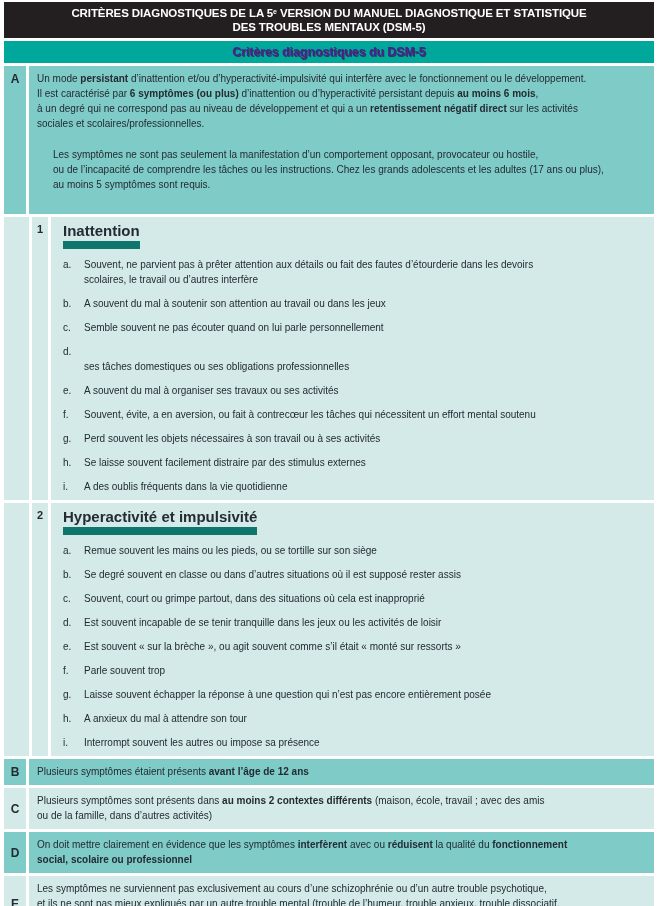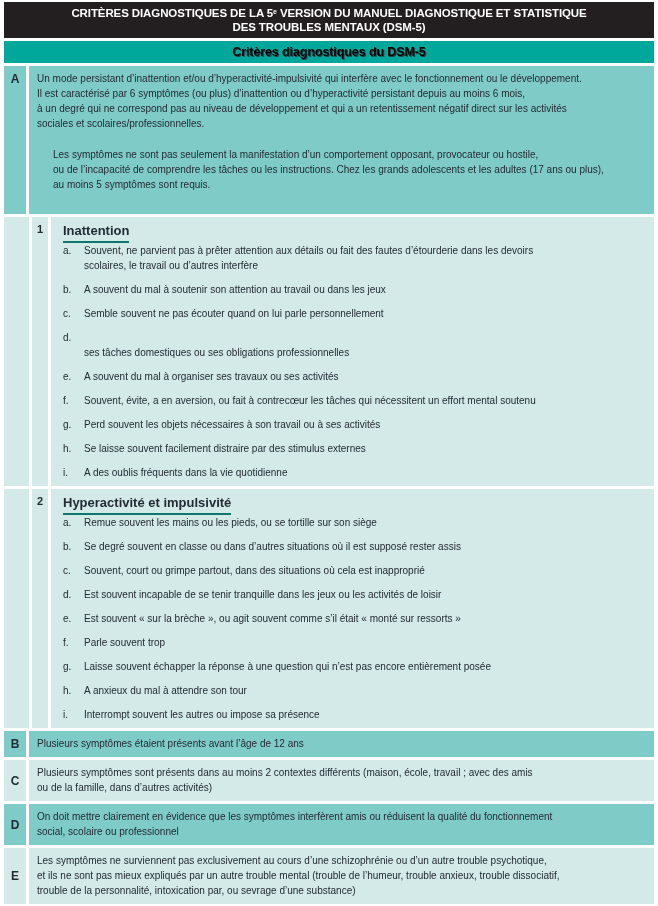--- a/index.html
+++ b/index.html
@@ -4,44 +4,44 @@
 <style>
   html,body{margin:0;padding:0;background:#ffffff;}
   body{width:658px;height:906px;overflow:hidden;
        font-family:"Liberation Sans","DejaVu Sans",sans-serif;color:#242b33;}
   .page{position:relative;width:650px;height:904px;padding:2px 4px 0 4px;}
 
   
   .bar-black{background:#231f20;color:#ffffff;text-align:center;font-weight:bold;
              font-size:11.5px;line-height:14px;padding:4px 2px;letter-spacing:-0.1px;}
   .sup{font-size:7px;vertical-align:top;position:relative;top:-1px;}
-  .bar-teal{background:#00a89c;color:#000000;text-align:center;font-weight:bold;
+  .bar-teal{background:#00a89c;color:#4c1d95;text-align:center;font-weight:bold;
             font-size:12.5px;height:22px;line-height:22px;margin-top:3px;
             text-shadow:1px 1.2px 0 #27444e;letter-spacing:-0.1px;}
 
   
   .row{display:flex;margin-top:3px;box-sizing:border-box;}
   .row.dark{background:#7ecbc7;}
   .row.light{background:#d3eae9;}
   .label-col{flex:0 0 25px;border-right:3px solid #ffffff;font-weight:bold;
              font-size:12px;text-align:center;box-sizing:border-box;}
   .top-label{padding-top:6px;}
   .center-label{display:flex;align-items:center;justify-content:center;}
   .content{flex:1;padding:5px 6px 6px 8px;font-size:10px;line-height:15px;}
   .content p{margin:0 0 6px 0;}
   .content p:last-child{margin:16px;}
-  b{font-weight:normal;}
+  b{font-weight:bold;}
 
   
   .spacer-col{flex:0 0 25px;border-right:3px solid #ffffff;}
   .num-col{flex:0 0 19px;border-right:3px solid #ffffff;font-weight:bold;
            font-size:11px;text-align:center;padding-top:6px;box-sizing:border-box;}
   .group-content{flex:1;padding:6px 8px 6px 12px;font-size:10px;line-height:15px;}
-  .group-title{display:inline-block;font-weight:bold;font-size:13px;
-               border-bottom:2px solid #0f766e;padding-bottom:3px;}
+  .group-title{display:inline-block;font-weight:bold;font-size:15px;
+               border-bottom:8px solid #0f766e;padding-bottom:3px;margin-bottom:8px;}
   .item{display:flex;margin-bottom:9px;}
   .item:last-child{margin-bottom:0;}
   .letter{flex:0 0 21px;}
   .itext{flex:1;}
 
   
   .bottom-strip{position:relative;height:5px;background:#d3eae9;margin-top:3px;}
   .bottom-strip .vline{position:absolute;top:0;bottom:0;width:3px;background:#ffffff;}
   .vline-1{left:25px;}
   .vline-2{left:47px;}
@@ -165,21 +165,21 @@
     <div class="content"><span>Plusieurs symptômes étaient présents </span><b>avant l’âge de 12 ans</b></div>
   </div>
 
   <div class="row light">
     <div class="label-col center-label">C</div>
     <div class="content"><span>Plusieurs symptômes sont présents dans </span><b>au moins 2 contextes différents</b><span> (maison, école, travail ; avec des amis</span><br><span>ou de la famille, dans d’autres activités)</span></div>
   </div>
 
   <div class="row dark">
     <div class="label-col center-label">D</div>
-    <div class="content"><span>On doit mettre clairement en évidence que les symptômes </span><b>interfèrent</b><span> amis ou </span><b>réduisent</b><span> la qualité du </span><b>fonctionnement</b><br><b>social, scolaire ou professionnel</b></div>
+    <div class="content"><span>On doit mettre clairement en évidence que les symptômes </span><b>interfèrent</b><span> avec ou </span><b>réduisent</b><span> la qualité du </span><b>fonctionnement</b><br><b>social, scolaire ou professionnel</b></div>
   </div>
 
   <div class="row light">
     <div class="label-col center-label">E</div>
     <div class="content"><span>Les symptômes ne surviennent pas exclusivement au cours d’une schizophrénie ou d’un autre trouble psychotique,</span><br><span>et ils ne sont pas mieux expliqués par un autre trouble mental (trouble de l’humeur, trouble anxieux, trouble dissociatif,</span><br><span>trouble de la personnalité, intoxication par, ou sevrage d’une substance)</span></div>
   </div>
 
   <div class="bottom-strip">
     <div class="vline vline-1"></div>
     <div class="vline vline-2"></div>

